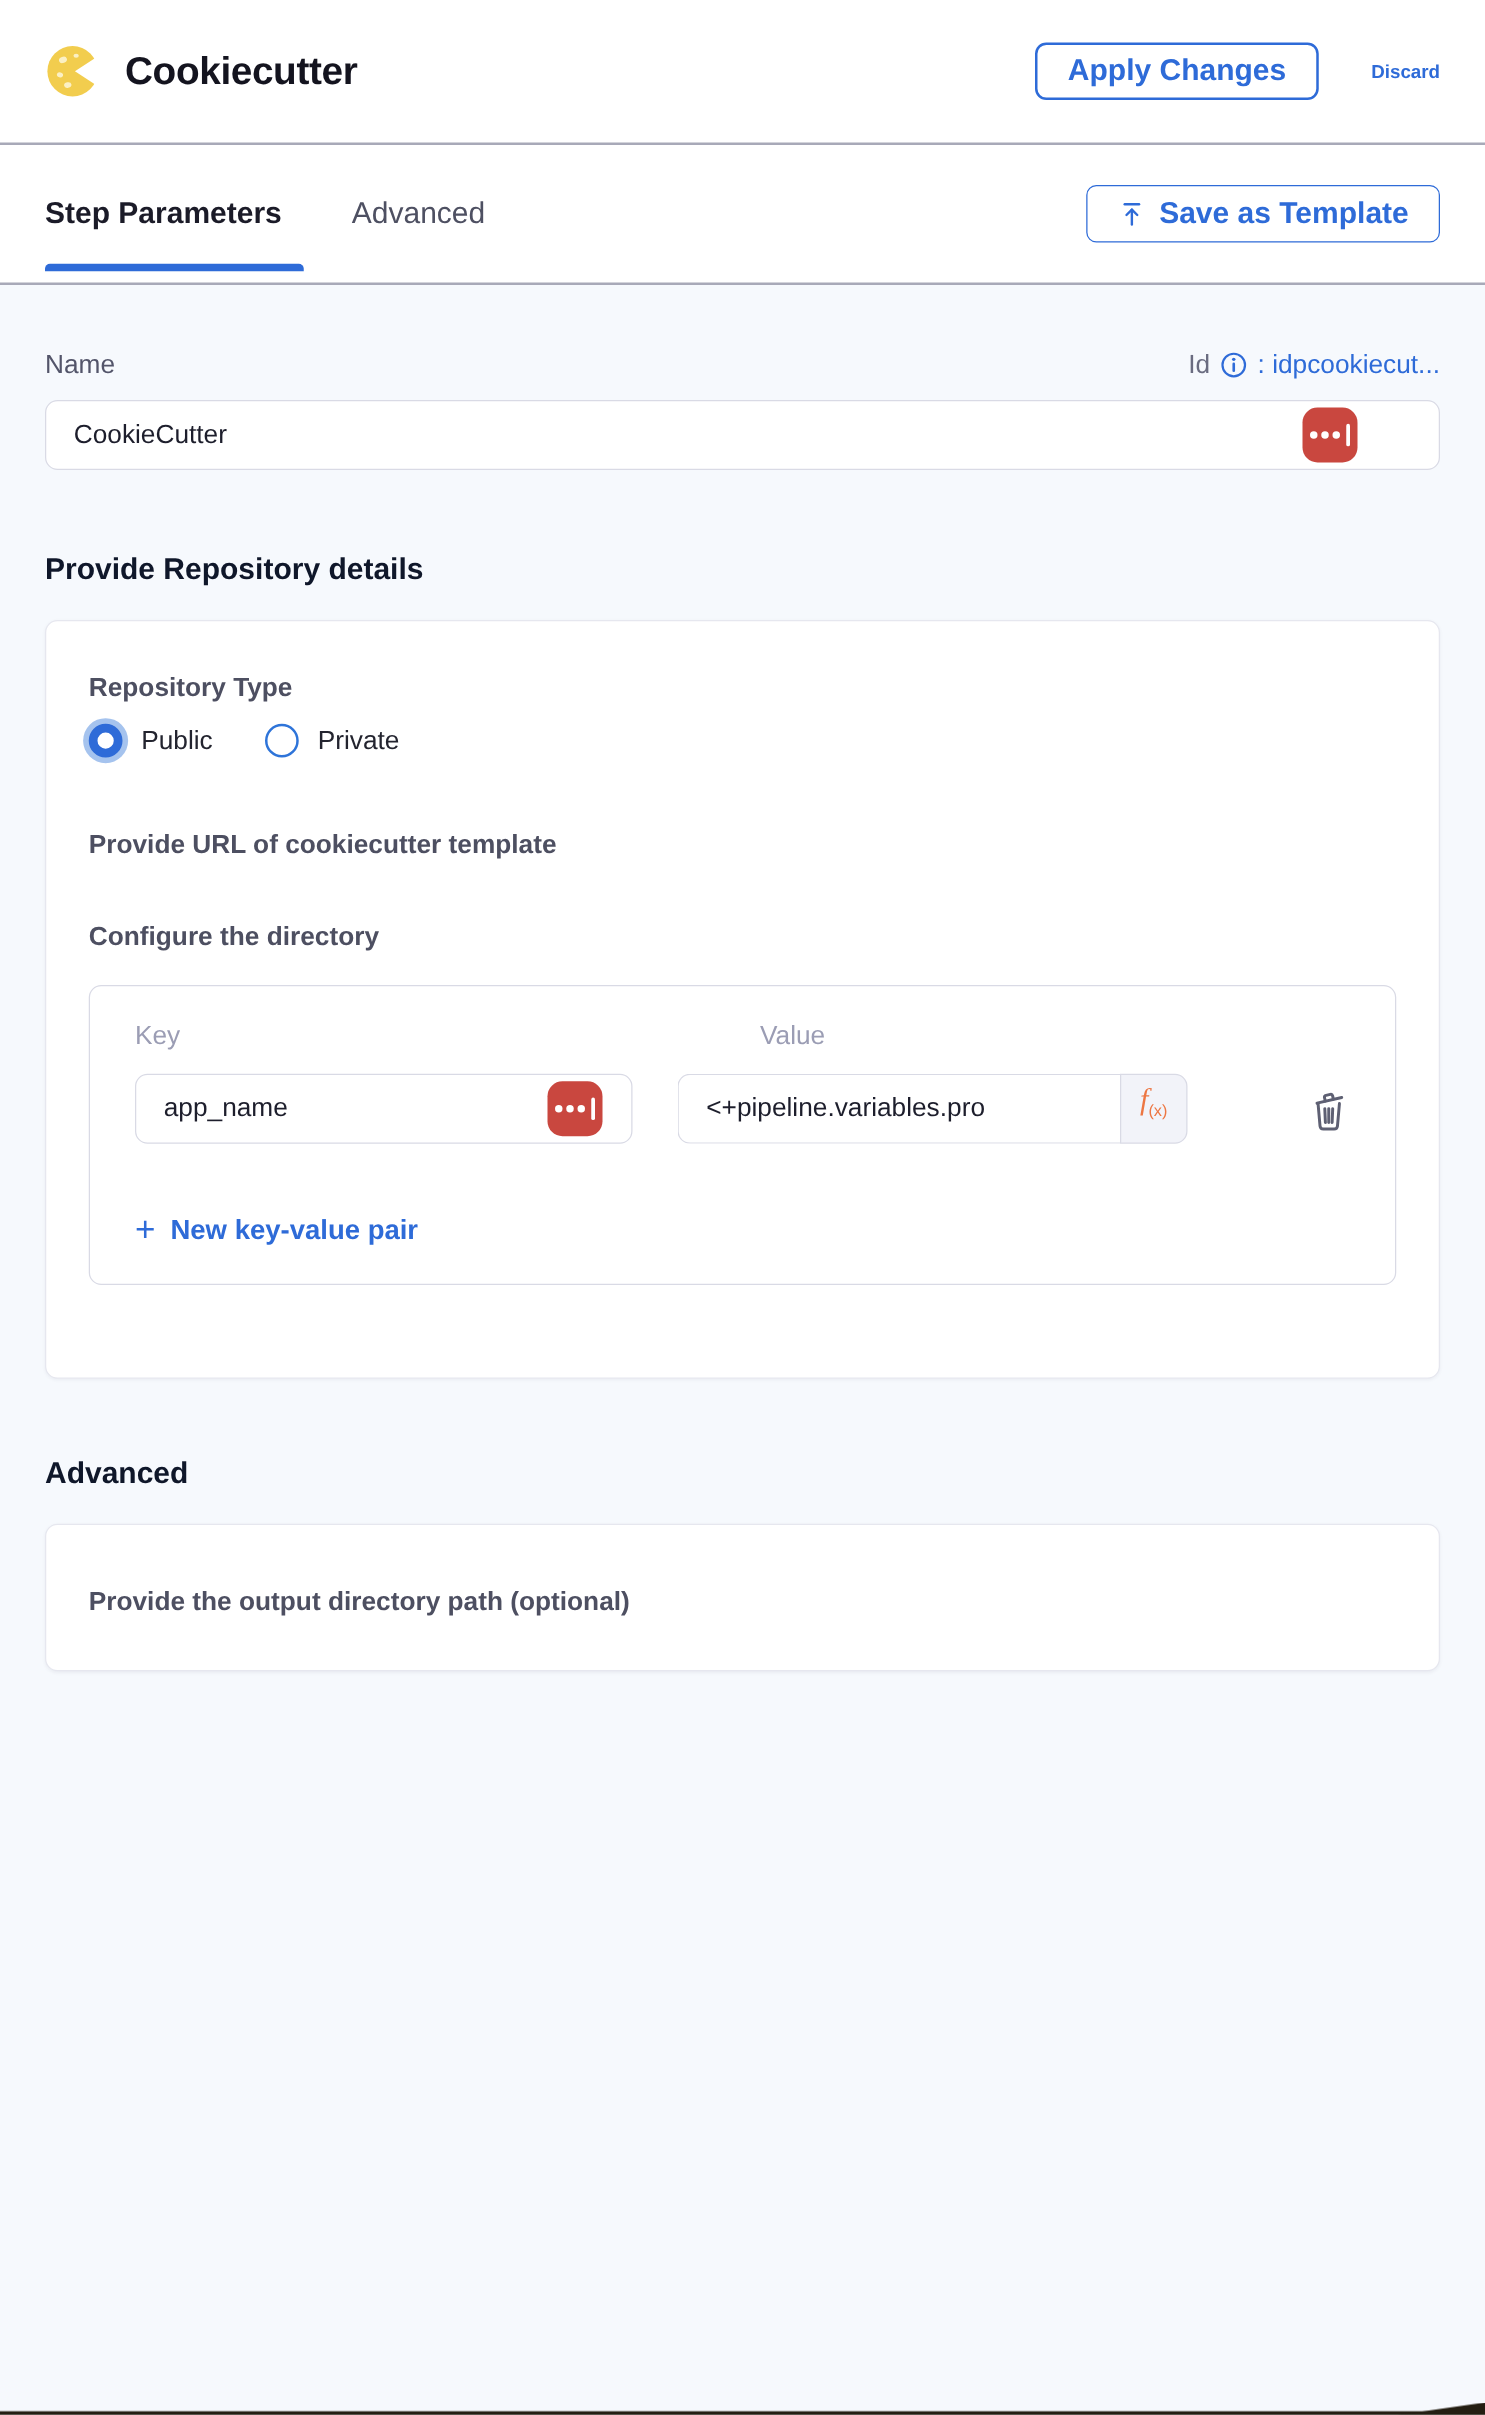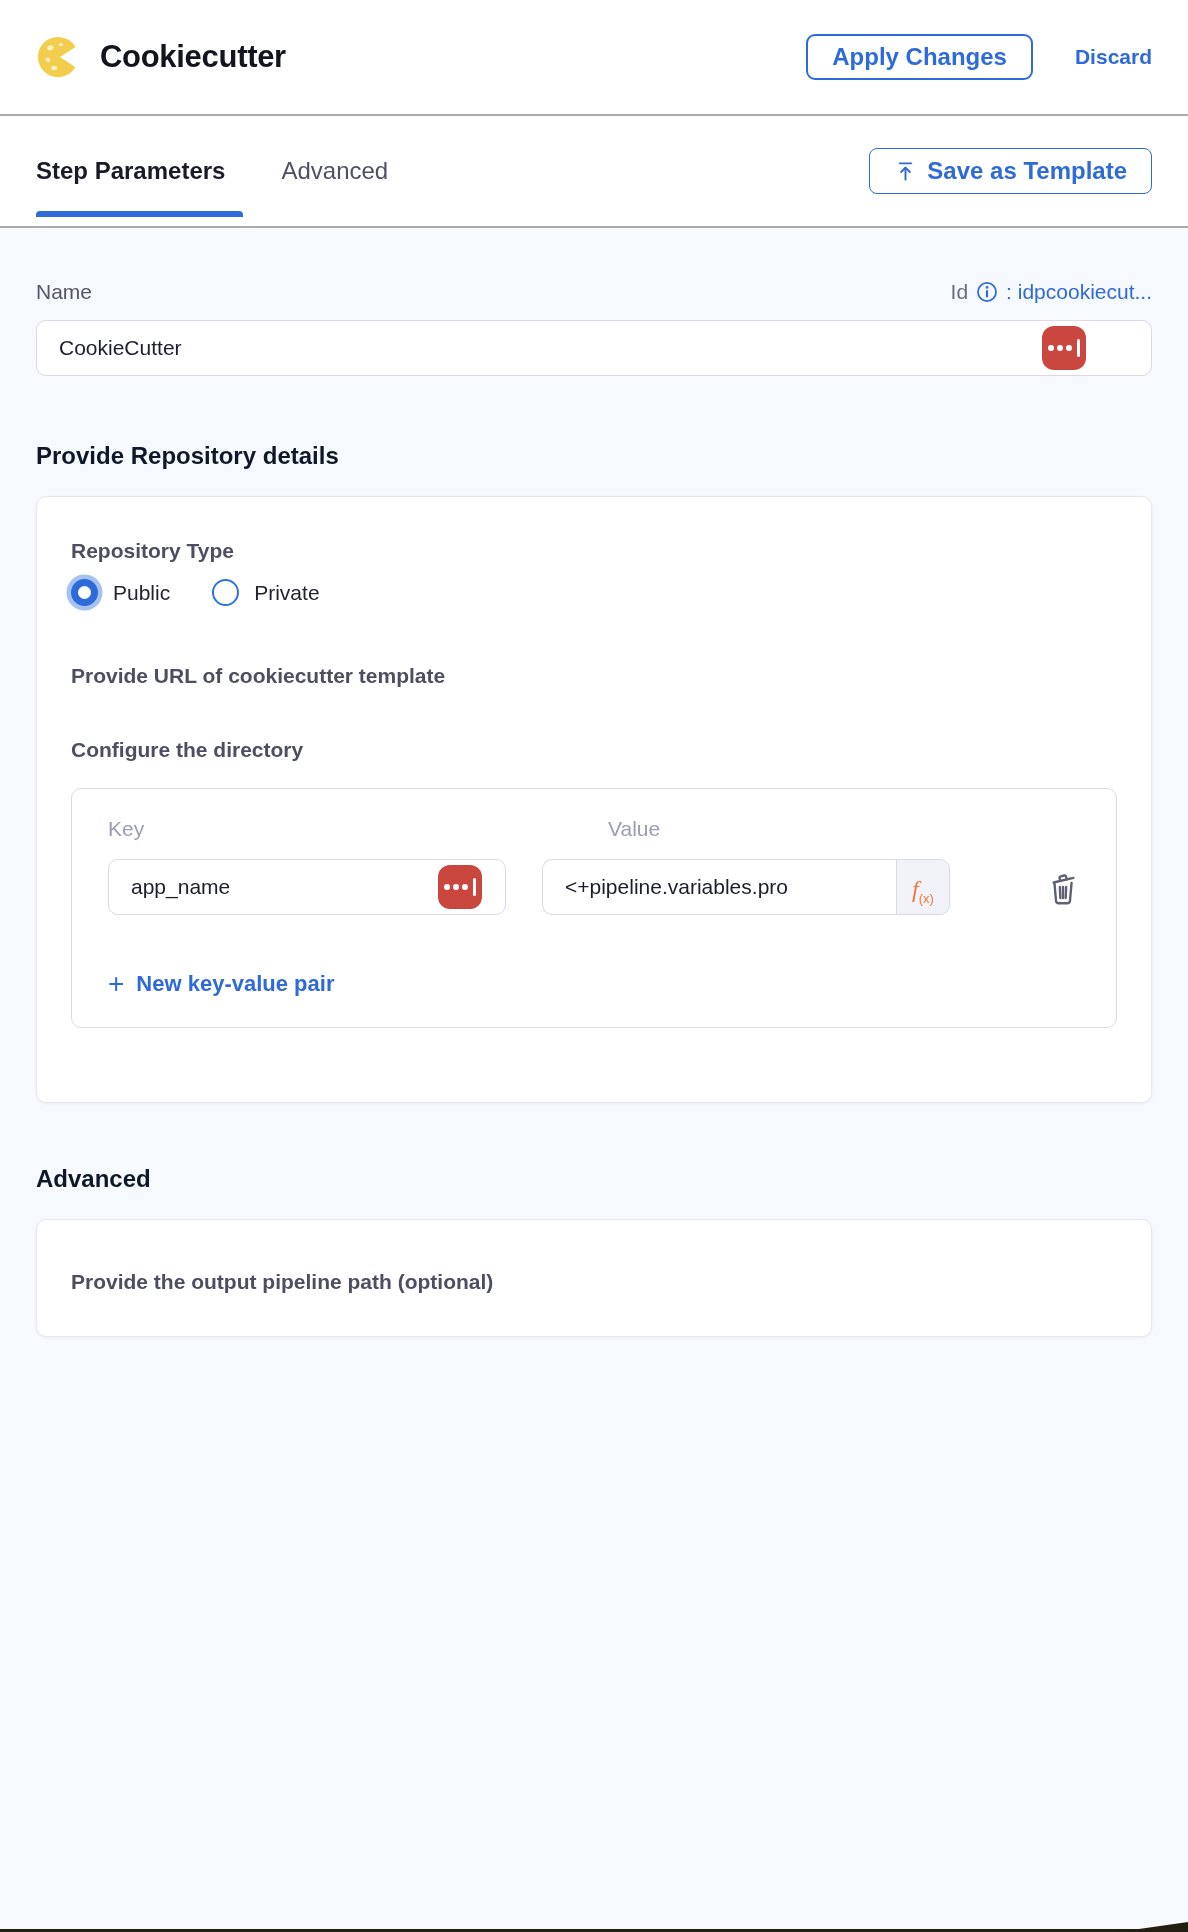--- a/index.html
+++ b/index.html
@@ -10,21 +10,21 @@
   .topbar { height:116px; background:#fff; display:flex; align-items:center;
     padding:0 36px; border-bottom:2px solid #A8A9B8; }
   .logo { width:46px; height:46px; flex:0 0 auto; }
   .app-title { font-size:31px; font-weight:700; color:#14141F; margin-left:18px;
     letter-spacing:-0.3px; }
   .topbar .spacer, .tabbar .spacer { flex:1; }
   .btn-outline { background:#fff; border:2px solid #2E6BD8; color:#2E6BD8;
     font-family:inherit; font-size:24px; font-weight:700; border-radius:9px;
     height:46px; padding:0 24px; display:flex; align-items:center; gap:10px;
     cursor:pointer; }
-  .discard { color:#2E6BD8; font-size:21px; font-weight:700; margin-left:42px;
+  .discard { color:#2E6BD8; font-size:15px; font-weight:700; margin-left:42px;
     cursor:pointer; text-decoration:none; }
 
   
   .tabbar { height:112px; background:#fff; display:flex; align-items:center;
     padding:0 36px; border-bottom:2px solid #A8A9B8; position:relative; }
   .tab { font-size:24px; color:#4E5062; font-weight:500; height:88px;
     display:flex; align-items:center; position:relative; cursor:pointer; }
   .tab.active { color:#1B1B28; font-weight:700; padding-right:18px; }
   .tab.active::after { content:""; position:absolute; left:0; right:0; bottom:-2px;
     height:6px; background:#2E6BD8; border-radius:4px 4px 0 0; }
@@ -87,21 +87,21 @@
   .kv-headers { display:flex; font-size:21px; color:#9B9DB4; }
   .kv-headers .h-key { width:398px; }
   .kv-headers .h-value { margin-left:102px; }
   .kv-row { display:flex; align-items:center; margin-top:18px; }
   .kv-key { position:relative; width:398px; flex:0 0 auto; }
   .kv-key input { height:56px; }
   .kv-key .fixed-icon { right:24px; }
   .kv-value { width:408px; margin-left:36px; margin-top:0; flex:0 0 auto; }
   .kv-value input { height:56px; border-radius:10px 0 0 10px; padding-right:4px; }
   .addon-fx { width:54px; height:56px; background:#F2F3F9; border:1px solid #D9DAE5;
-    border-radius:0 10px 10px 0; display:flex; align-items:center;
+    border-radius:0 10px 10px 0; display:flex; align-items:flex-start;
     justify-content:center; cursor:pointer; flex:0 0 auto; padding-top:8px; }
   .fx { color:#ED7643; font-size:24px; font-style:italic; font-weight:500;
     line-height:1; font-family:"Liberation Serif", serif; }
   .fx sub { font-size:13px; font-style:normal;
     font-family:"Liberation Sans", sans-serif; }
   .trash-btn { margin-left:94px; background:none; border:none; cursor:pointer; }
 
   .add-link { display:flex; align-items:center; gap:12px; margin-top:56px;
     color:#2E6BD8; font-size:22px; font-weight:700; cursor:pointer; width:max-content; }
   .plus { font-size:28px; font-weight:500; line-height:22px; }
@@ -233,21 +233,21 @@
       <div class="add-link">
         <span class="plus">+</span>
         <span>New key-value pair</span>
       </div>
     </div>
   </section>
 
   <h2 class="section-heading mt-60">Advanced</h2>
 
   <section class="card pad2">
-    <div class="sub-label">Provide the output pipeline path (optional)</div>
+    <div class="sub-label">Provide the output directory path (optional)</div>
   </section>
 
 </main>
 
 <div class="bottom-strip">
   <div class="line"></div>
   <div class="wedge"></div>
 </div>
 
 </body></html>

